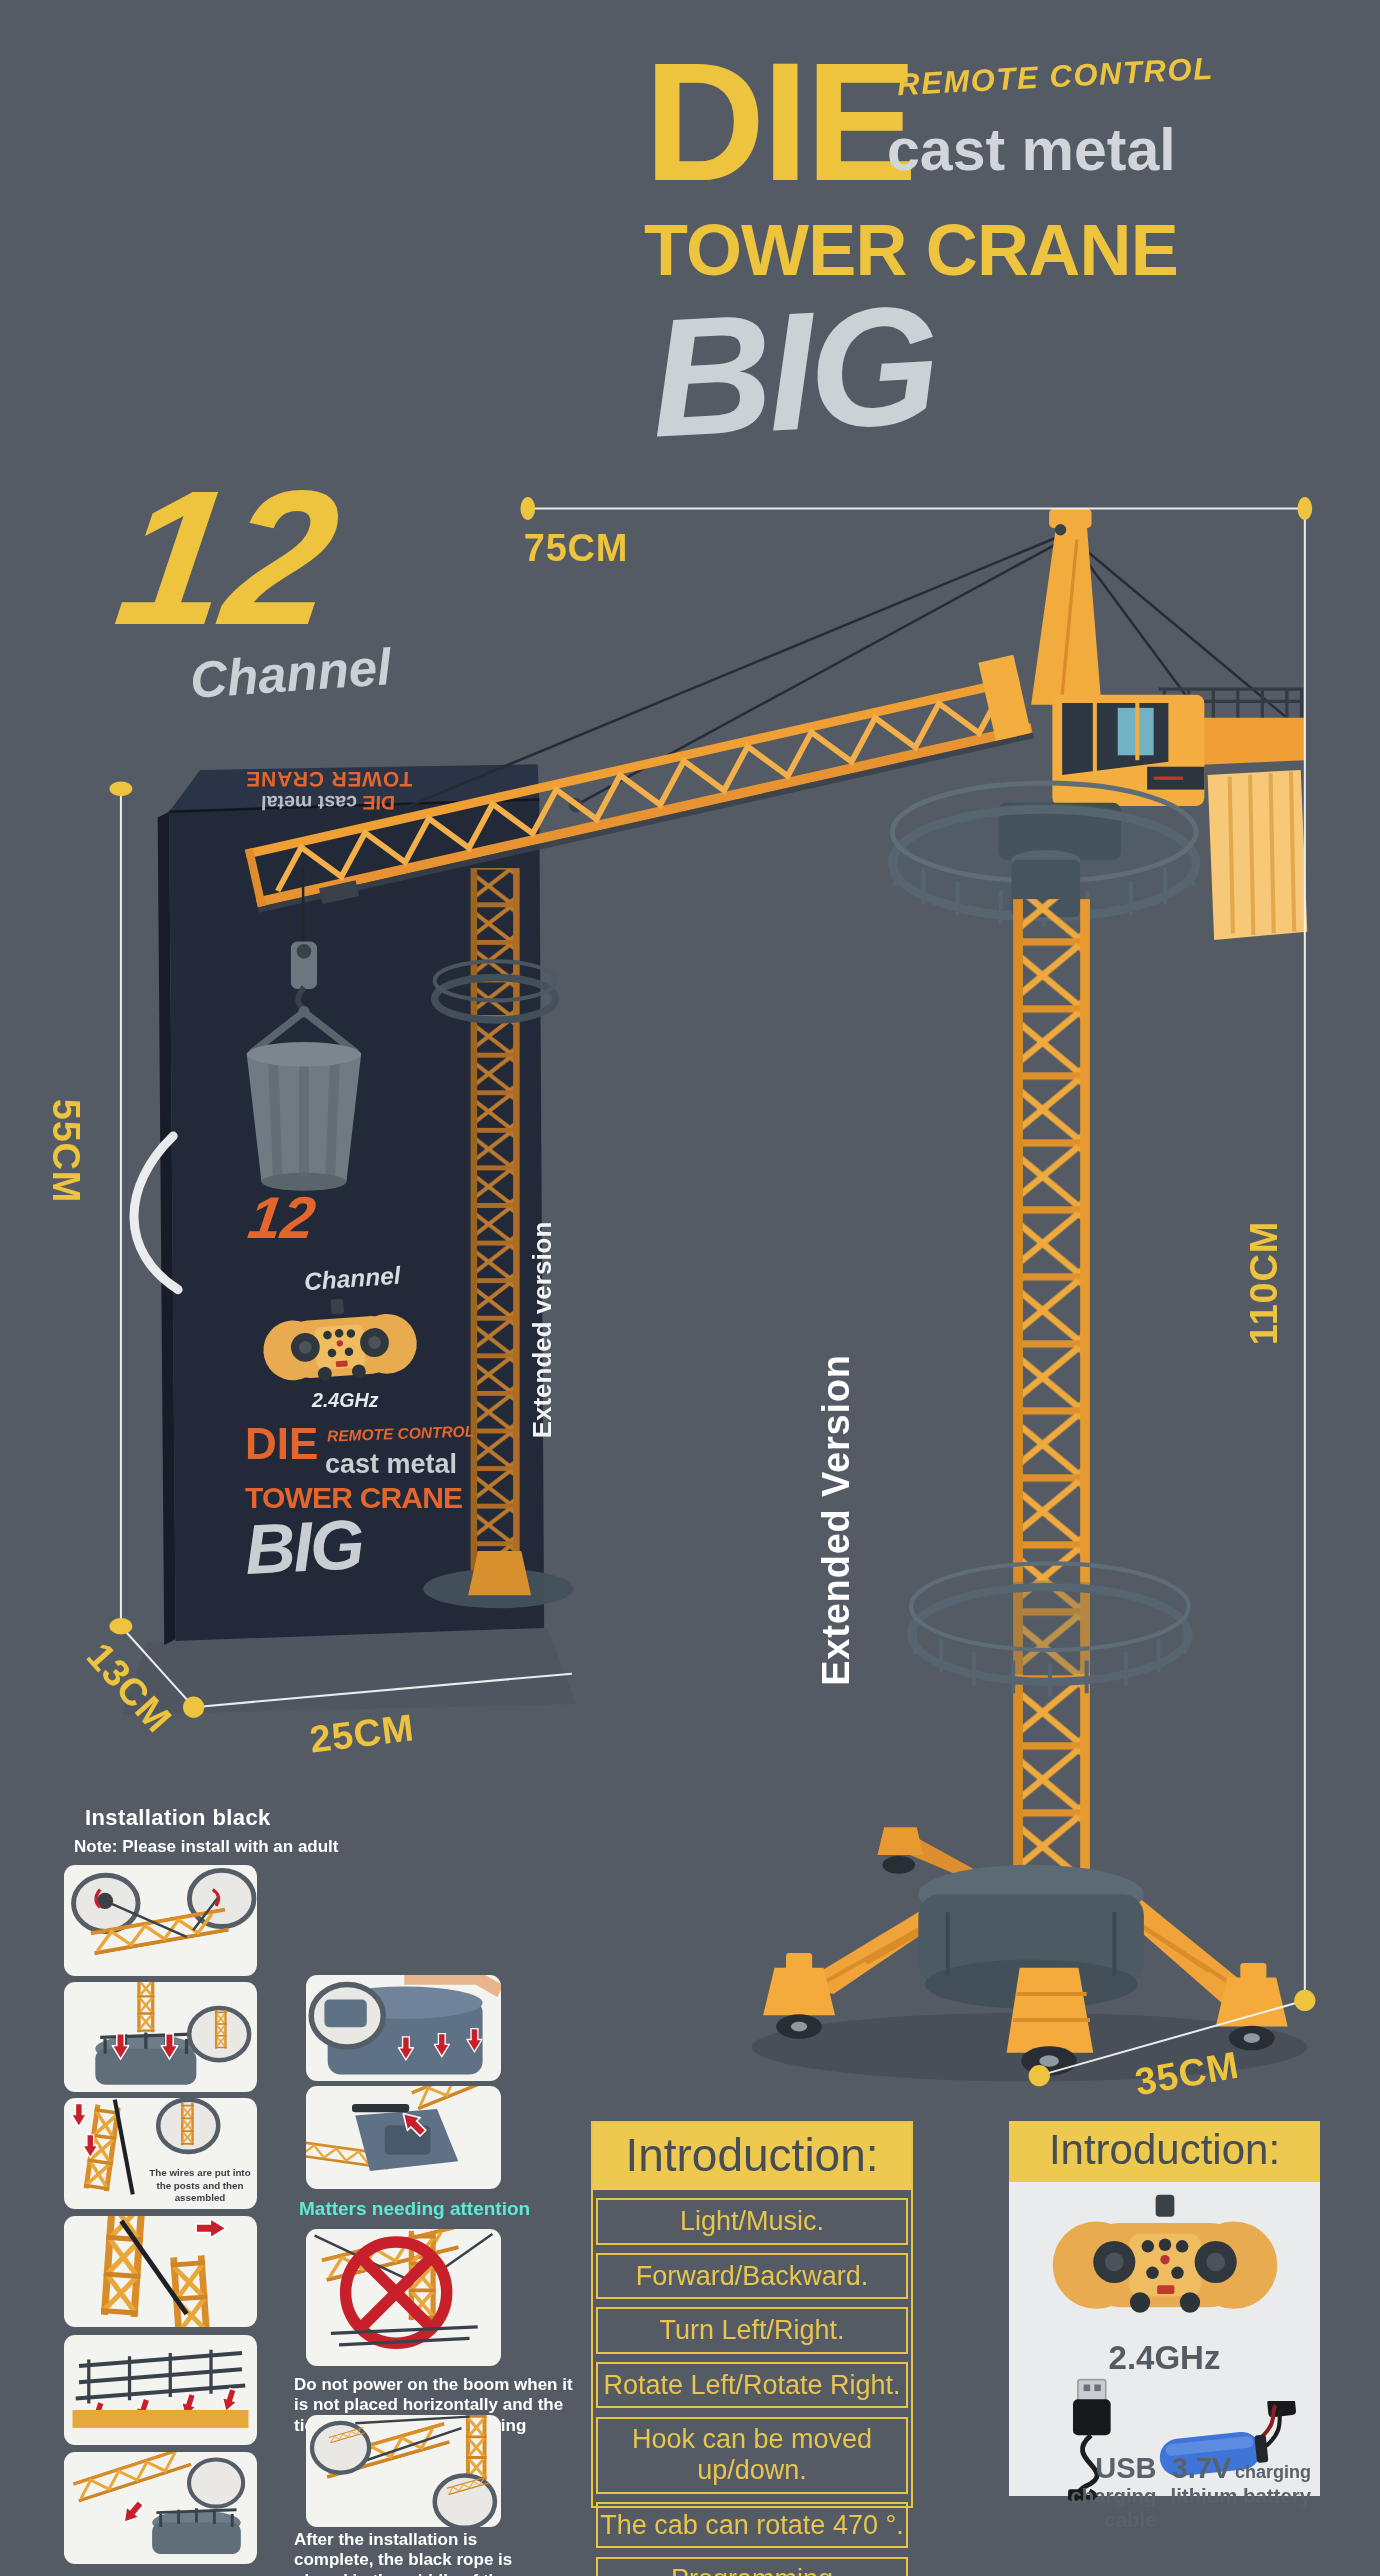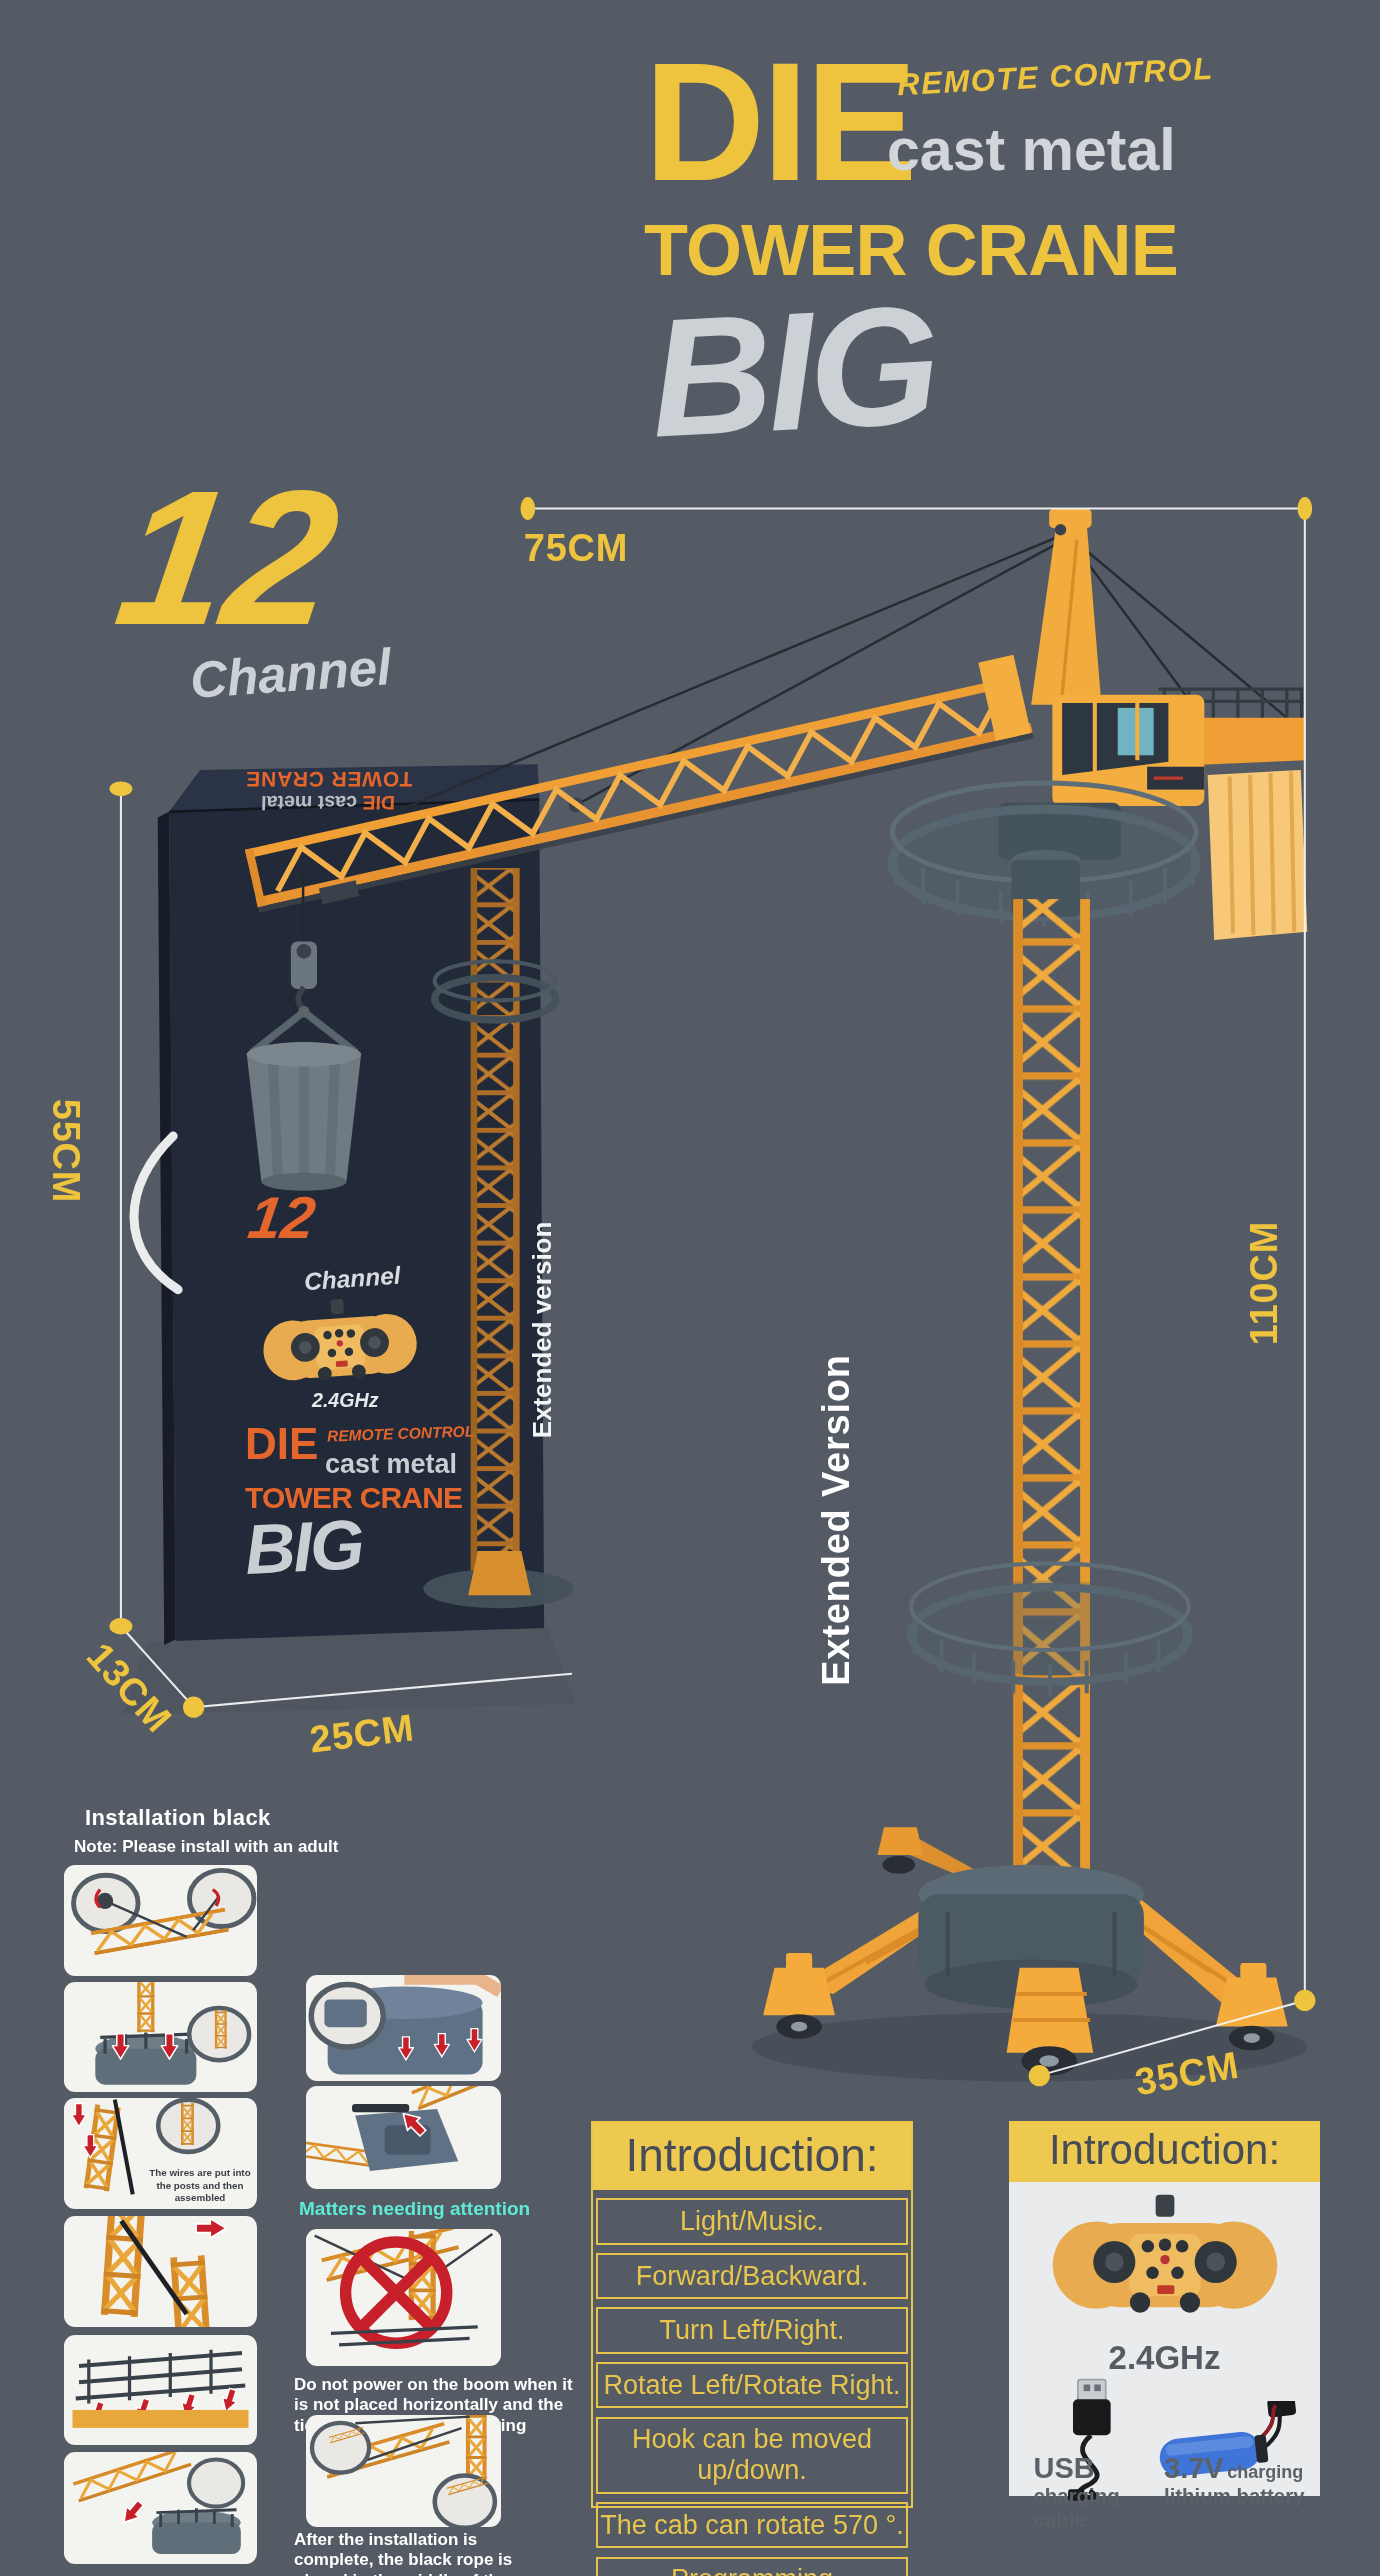--- a/index.html
+++ b/index.html
@@ -47,21 +47,21 @@
   
   .intro1{position:absolute;border:2.5px solid #e8c34a;box-sizing:border-box;}
   .intro-header{background:#edc94f;color:#474d57;font-weight:normal;font-size:46px;text-align:center;
                 padding:4.9px 0 8.2px 0;}
   .intro-row{border:2.5px solid #e8c34a;margin:8.2px 3.3px 0 3.3px;color:#e8c54d;font-size:27px;
              text-align:center;padding:5.7px 0;}
   .intro2{position:absolute;}
   .intro2 .intro-header{font-size:42px;}
   .intro2-body{background:#e9ebed;position:relative;}
   .freq2{font-size:33px;font-weight:bold;color:#555b63;text-align:center;}
-  .acc-label{position:absolute;text-align:left;color:#5a6169;font-weight:bold;line-height:1.15;}
+  .acc-label{position:absolute;text-align:right;color:#5a6169;font-weight:bold;line-height:1.15;}
   .acc-big{font-size:29px;}
   .acc-mid{font-size:18px;}
   .acc-small{font-size:20.4px;}
 </style>
 </head>
 <body>
 
 <div id="canvas">
 
   <svg width="0" height="0" style="position:absolute">
@@ -485,21 +485,21 @@
   </div>
   <div class="abs warn-text" style="left:294px;top:2530px;width:245px;z-index:6">After the installation is complete, the black rope is placed in the middle of the wheel to carry out power operation</div>
 
   <div class="intro1" style="left:591px;top:2121px;width:322px;height:387px;z-index:6">
     <div class="intro-header">Introduction:</div>
     <div class="intro-row">Light/Music.</div>
     <div class="intro-row">Forward/Backward.</div>
     <div class="intro-row">Turn Left/Right.</div>
     <div class="intro-row">Rotate Left/Rotate Right.</div>
     <div class="intro-row">Hook can be moved up/down.</div>
-    <div class="intro-row">The cab can rotate 570 °.</div>
+    <div class="intro-row">The cab can rotate 470 °.</div>
     <div class="intro-row">Programming demonstration.</div>
   </div>
 
   <div class="intro2" style="left:1009px;top:2121px;width:311px;z-index:6">
     <div class="intro-header">Introduction:</div>
     <div class="intro2-body" style="height:314px">
       <svg class="abs" style="left:39px;top:11.4px" width="234" height="141" viewBox="0 0 300 180">
           <use href="#sym-pad"></use>
         </svg>
       <div class="abs freq2" style="left:0;top:157px;width:100%">2.4GHz</div>

